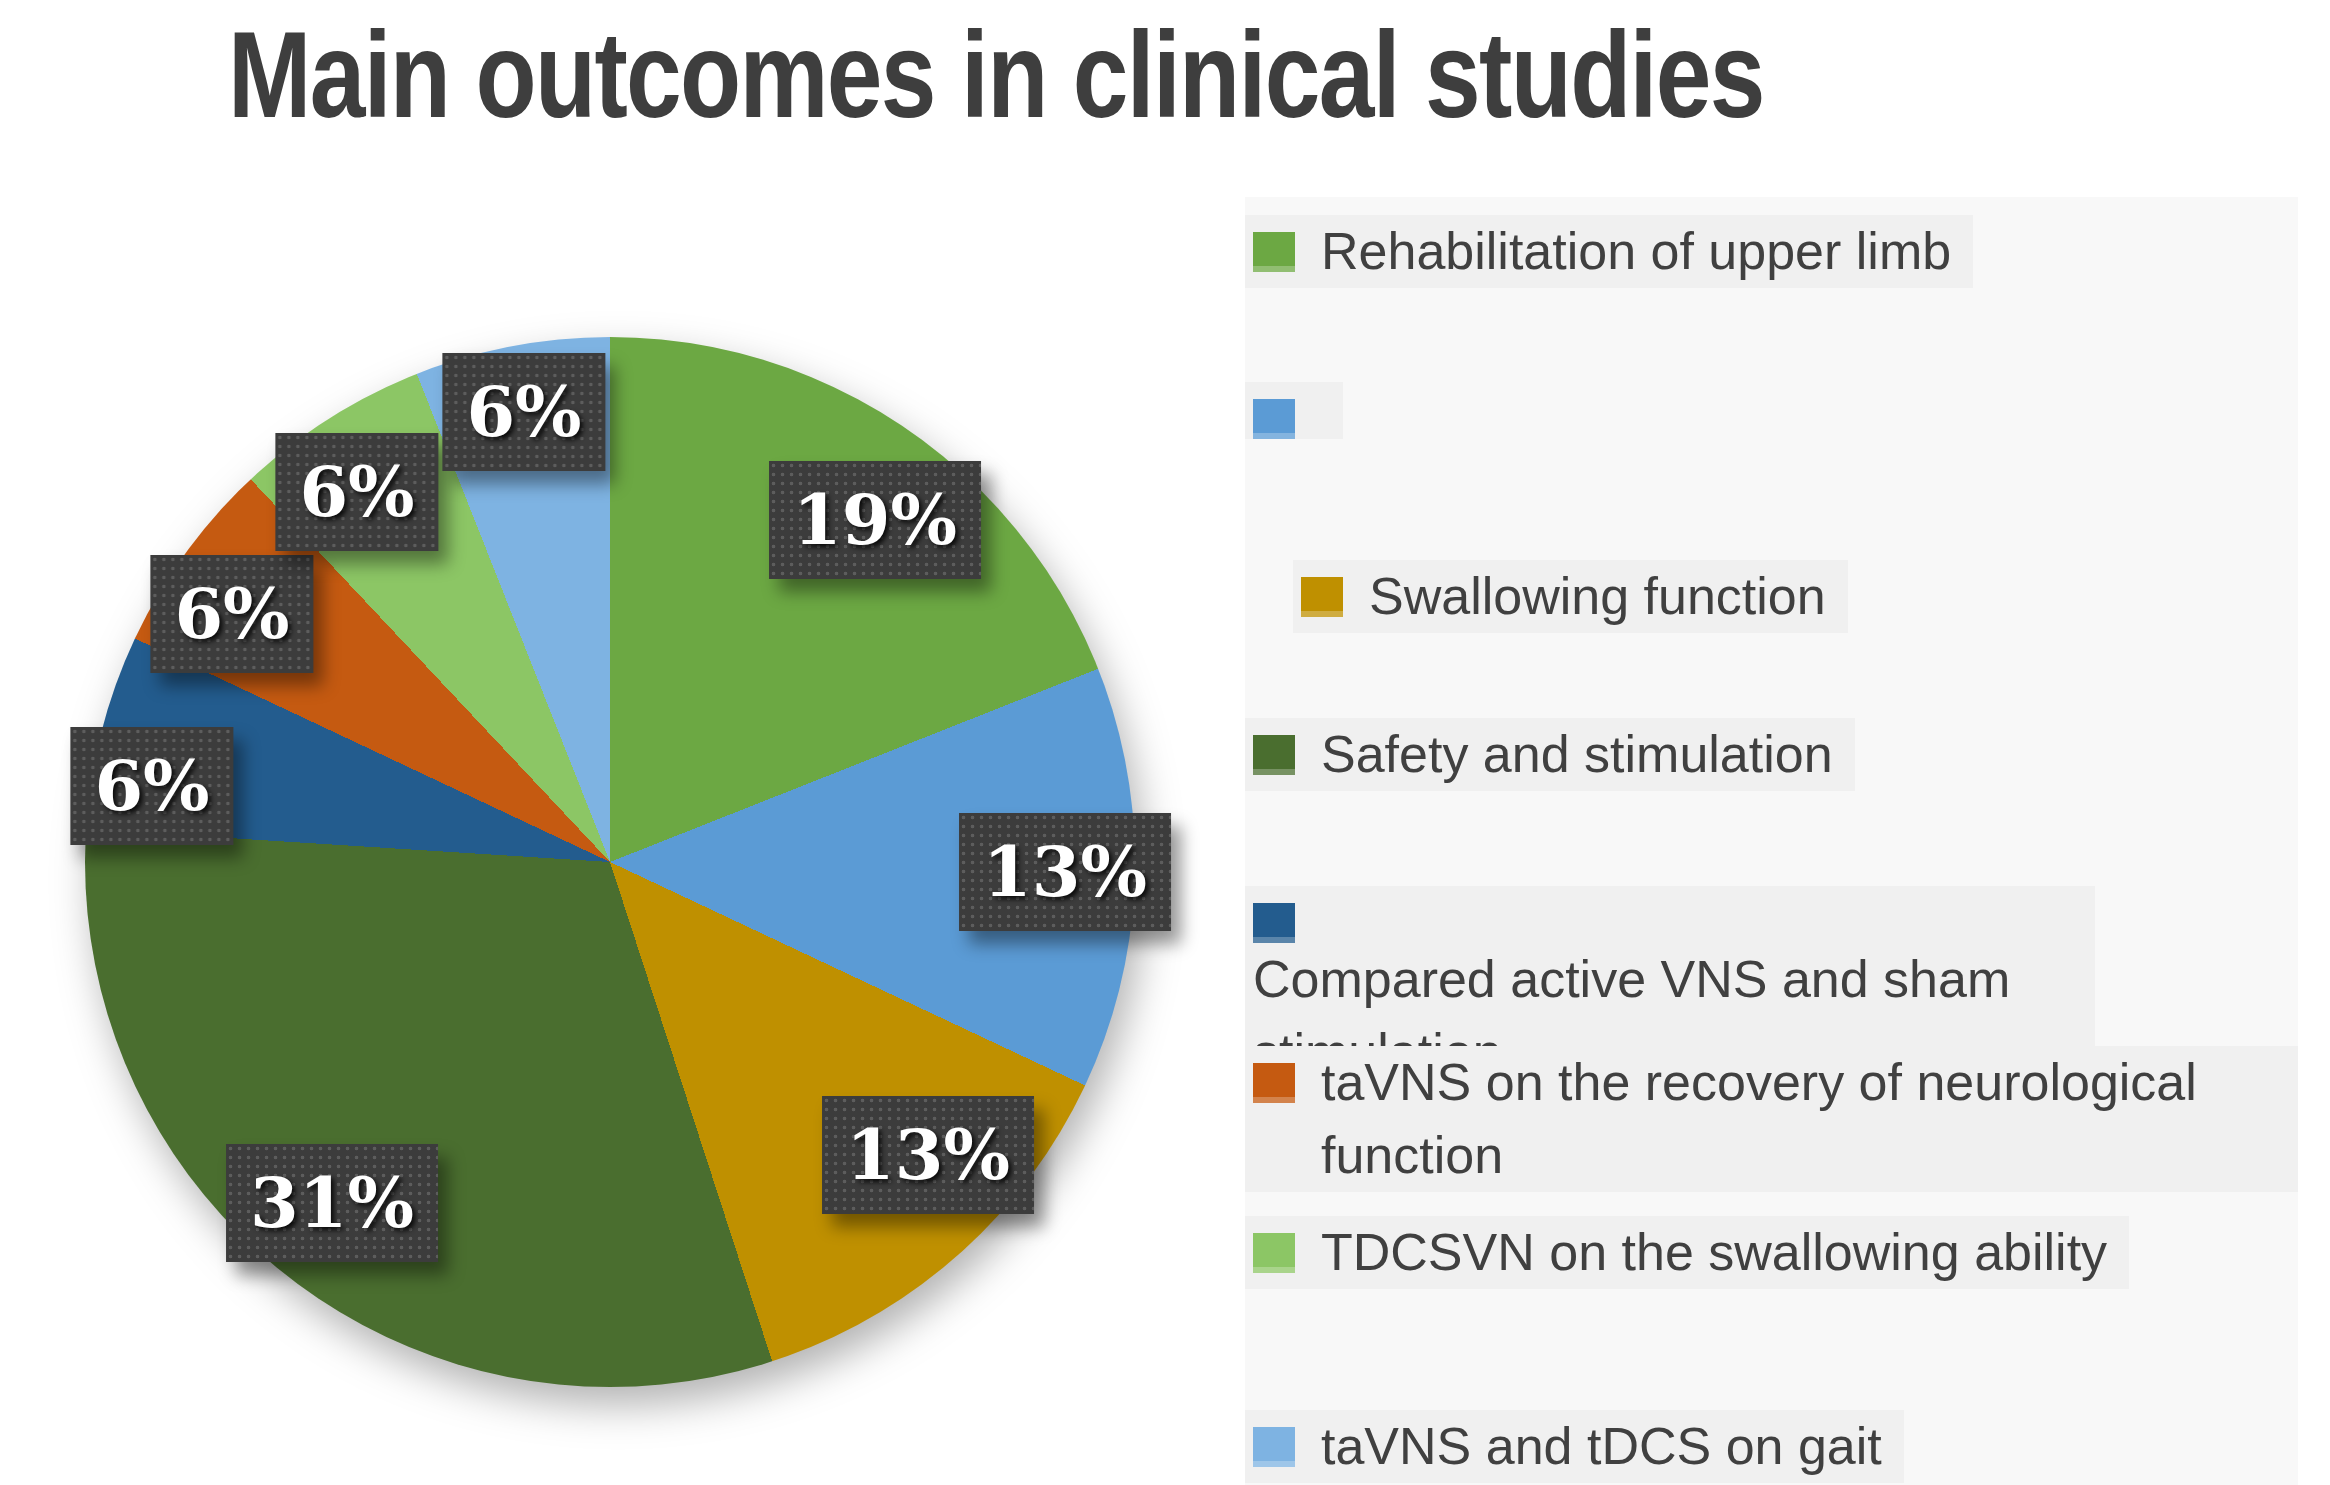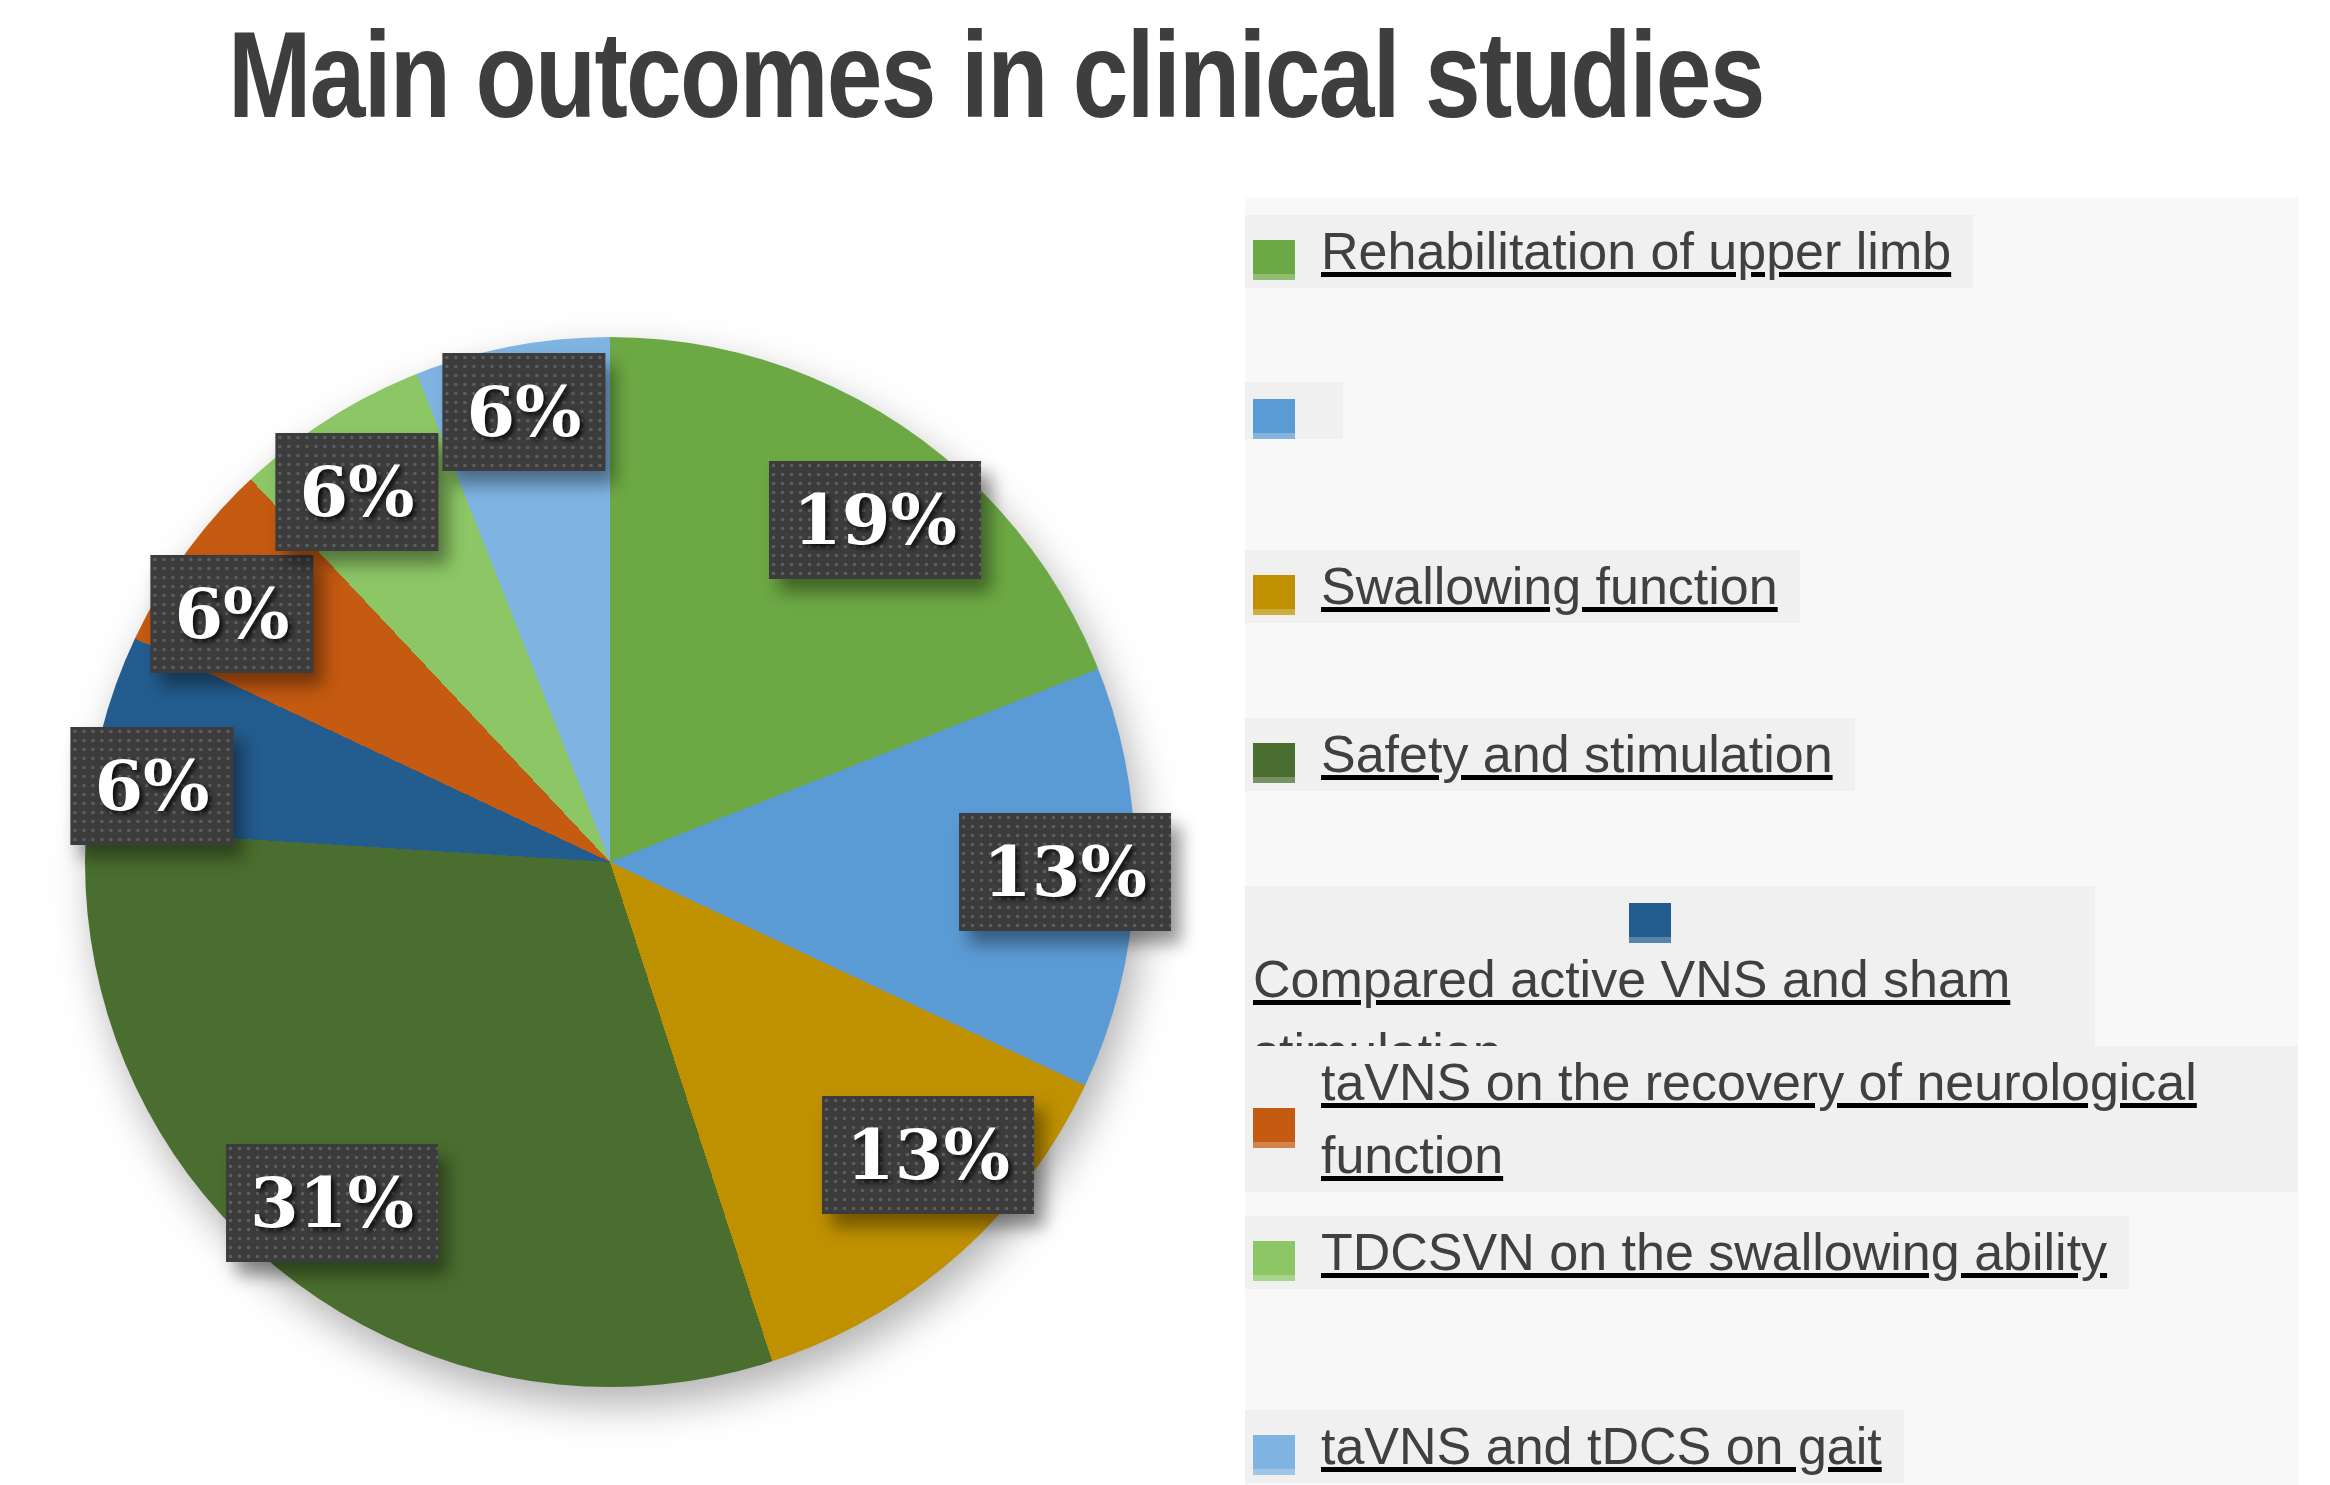--- a/index.html
+++ b/index.html
@@ -62,29 +62,28 @@
     left:1245px;
     top:197px;
     width:1053px;
     height:1288px;
     background:#F8F8F8;
   }
   .legend-row{
     position:absolute;
     left:0;
     display:flex;
-    align-items:center;
+    align-items:flex-start;
     background:#F0F0F0;
     padding:0 22px 0 8px;
     max-width:1060px;
-    text-decoration:underline;
   }
   .legend-row:nth-child(1){top:18px;}
   .legend-row:nth-child(2){top:185px;}
-  .legend-row:nth-child(3){top:353px;}
+  .legend-row:nth-child(3){top:363px;margin-left:48px;}
   .legend-row:nth-child(4){top:521px;}
   .legend-row:nth-child(5){top:689px;flex-direction:column;}
   .legend-row:nth-child(6){top:849px;}
   .legend-row:nth-child(7){top:1019px;}
   .legend-row:nth-child(8){top:1213px;}
   .legend-row:nth-child(5) .legend-label{max-width:820px;}
   .legend-row:nth-child(6) .legend-label{max-width:1010px;}
   .swatch{
     flex:none;
     width:42px;

